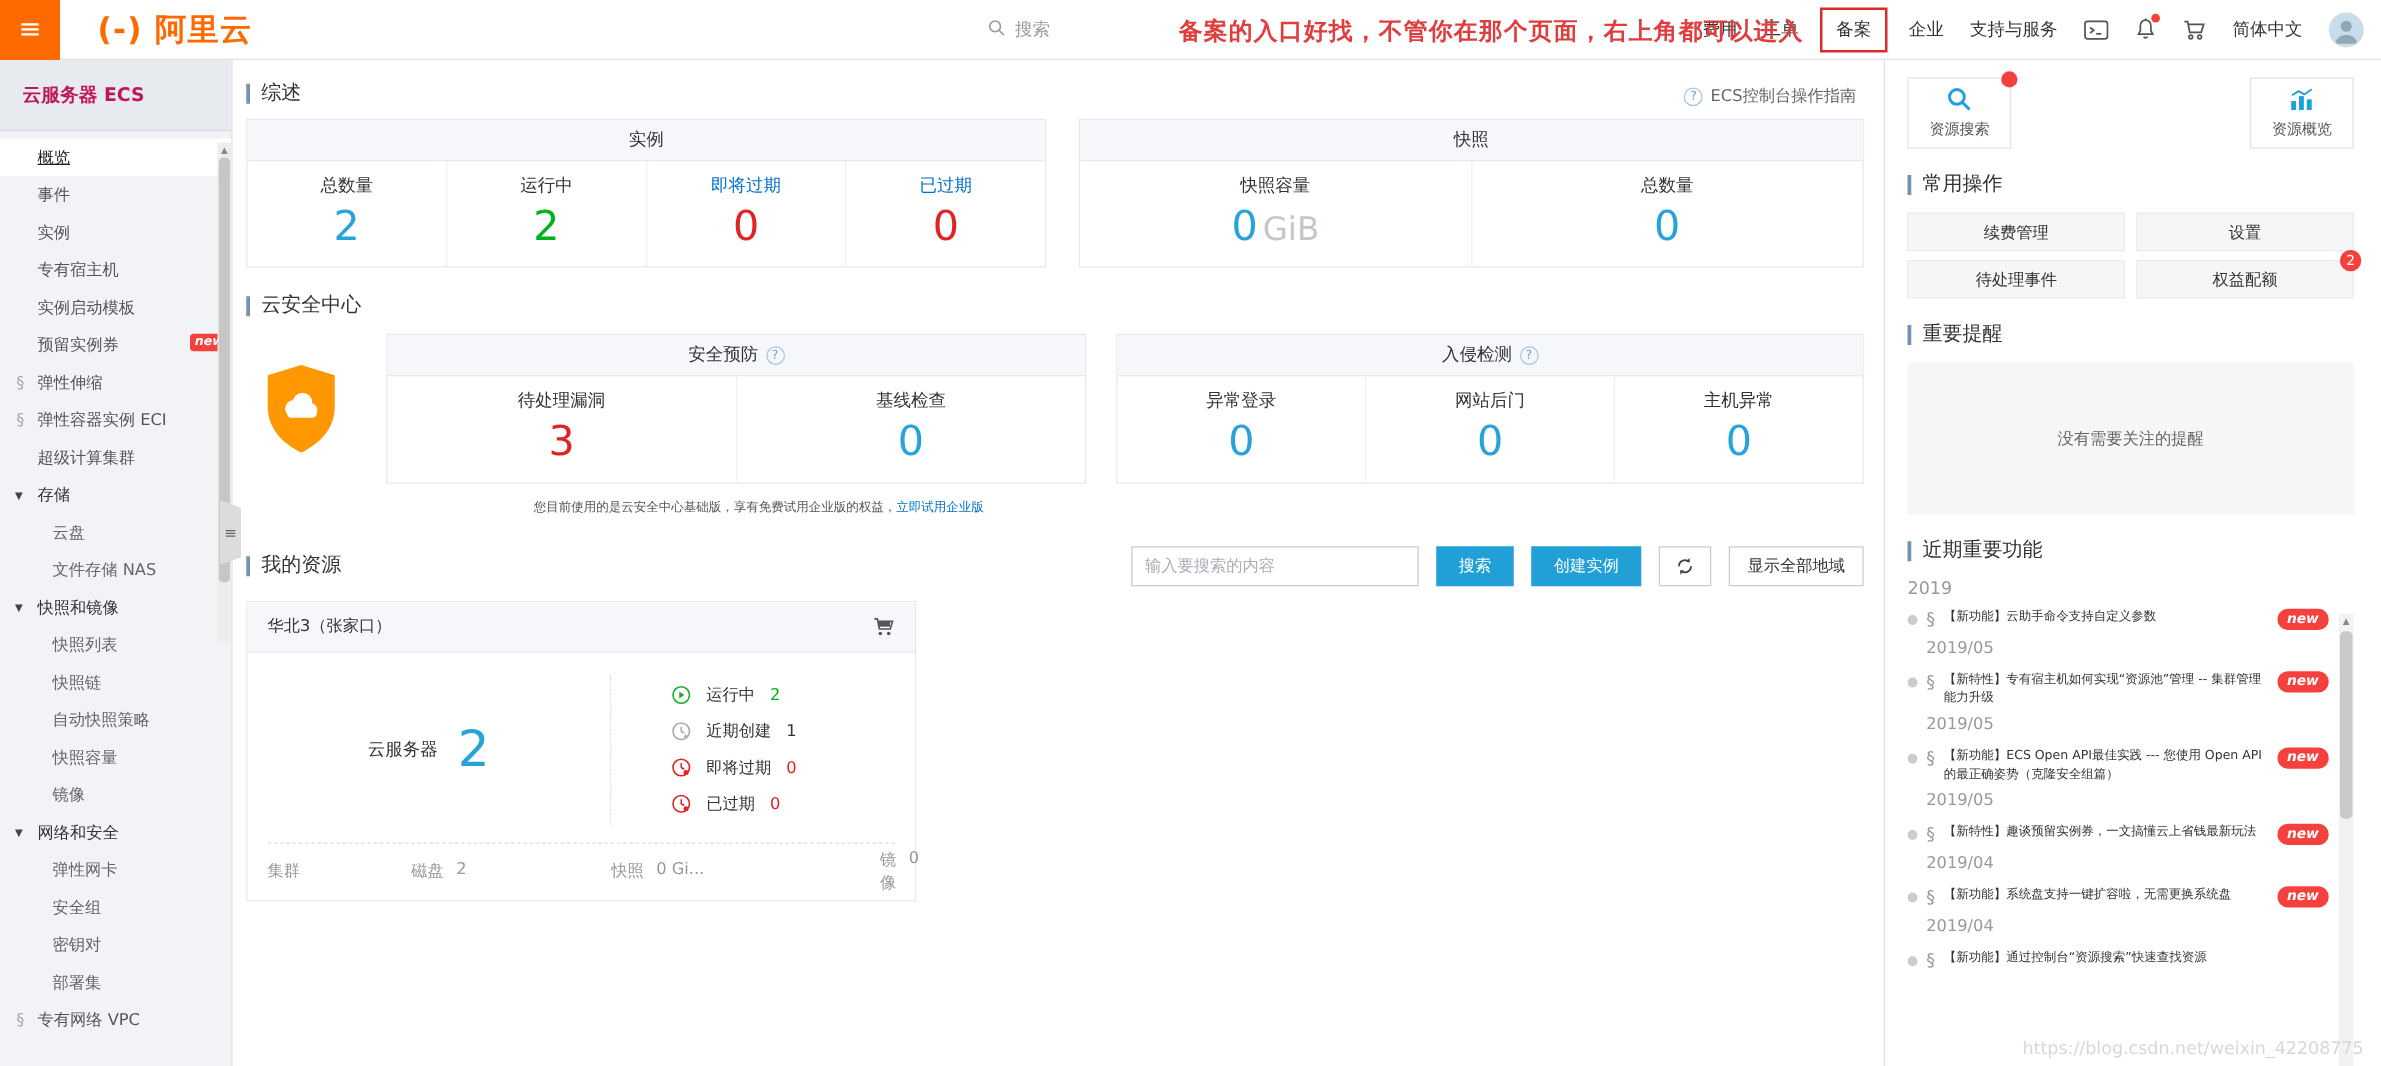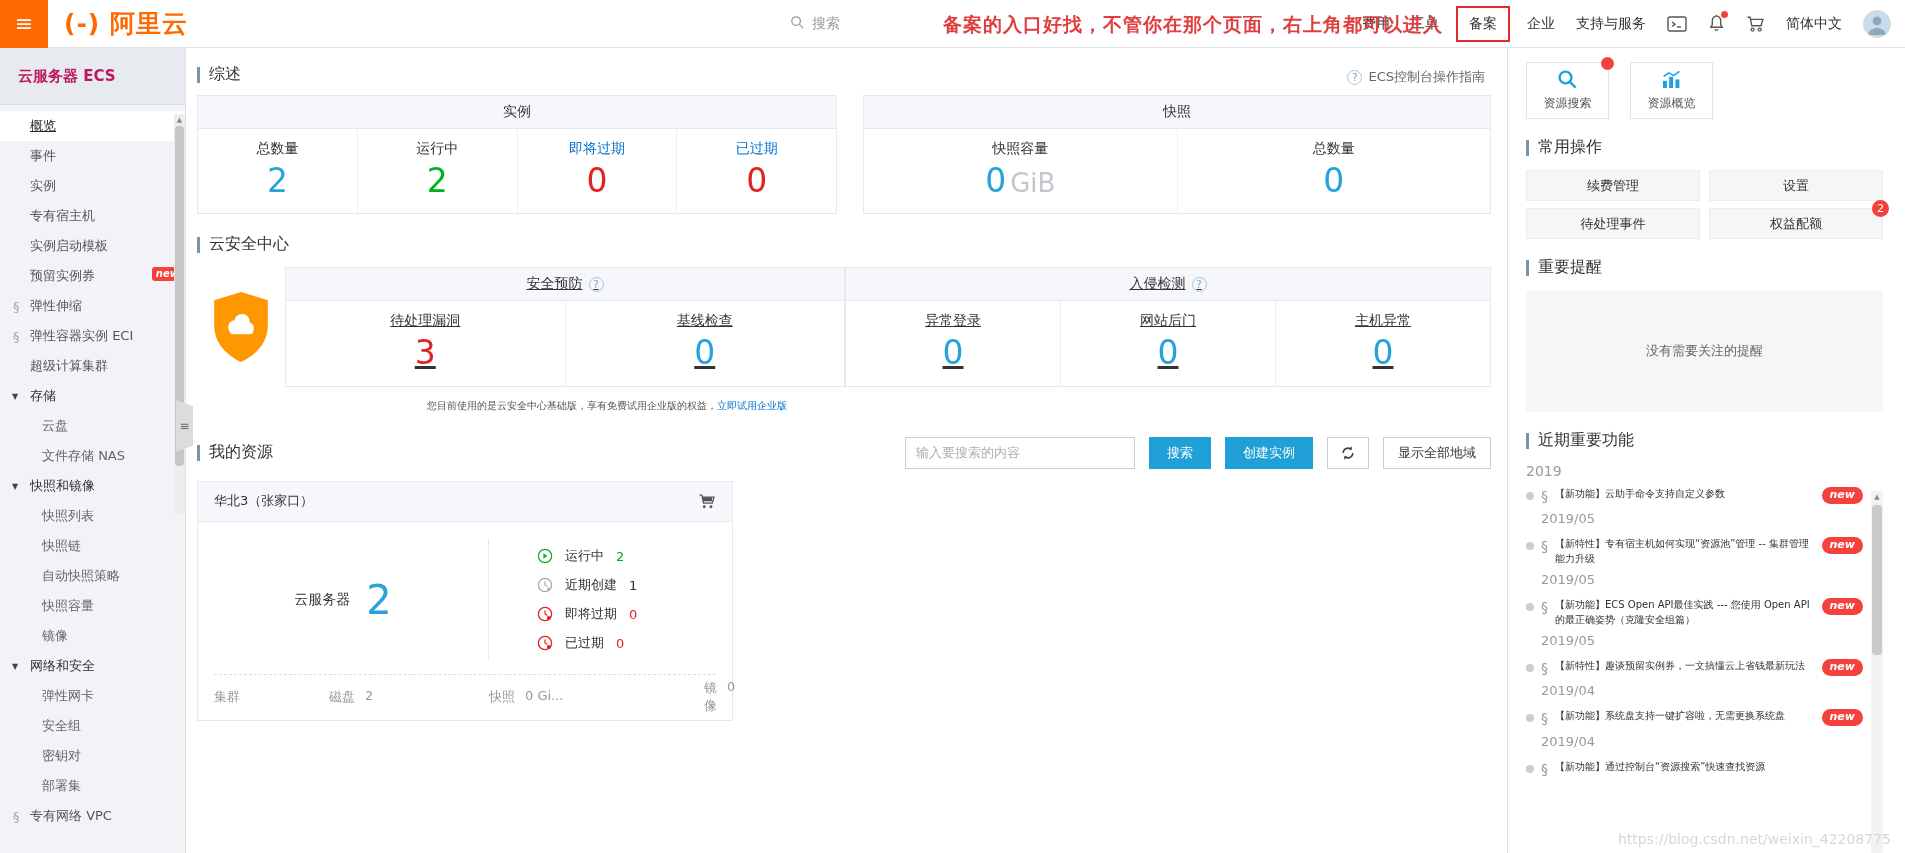--- a/index.html
+++ b/index.html
@@ -12,21 +12,21 @@
   :root{
     --orange:#FF6A00; --link:#0070CC; --numblue:#28A3DA; --green:#00B31E;
     --red:#E02424; --badge:#F5413D; --btnblue:#20A0D6; --border:#E6E9ED;
   }
 
   
   .topbar{ position:absolute; top:0; left:0; right:0; height:48px; background:#fff;
     border-bottom:1px solid #E3E3E3; display:flex; align-items:center; z-index:30; }
   .hamburger{ width:48px; height:48px; background:var(--orange); color:#fff;
     display:flex; align-items:center; justify-content:center; font-size:22px; cursor:pointer; flex:0 0 48px;}
-  .logo{ margin-left:16px; color:var(--orange); font-size:25px; font-weight:bold; letter-spacing:1px; white-space:nowrap;}
+  .logo{ margin-left:30px; color:var(--orange); font-size:25px; font-weight:bold; letter-spacing:1px; white-space:nowrap;}
   .top-search{ position:absolute; left:790px; top:0; height:48px; display:flex; align-items:center; gap:7px; color:#9B9B9B; font-size:14px;}
   .annotation{ position:absolute; left:943px; top:12px; color:#E03E3E; font-size:19px; font-weight:600; white-space:nowrap; letter-spacing:1px;}
   .top-right{ margin-left:auto; display:flex; align-items:center; gap:21px; padding-right:14px; font-size:14px; color:#333;}
   .top-item{ cursor:pointer; white-space:nowrap; }
   .beian-box{ border:2px solid #E02A2A; padding:7px 11px; margin:0 -4px; }
   .ico-btn{ position:relative; display:flex; align-items:center; cursor:pointer; }
   .bell-dot{ position:absolute; top:-3px; right:-3px; width:7px; height:7px; border-radius:50%; background:var(--badge);}
   .avatar{ width:28px; height:28px; border-radius:50%; background:#C7DDEC; overflow:hidden; border:1px solid #D8D8D8;}
 
   
@@ -67,21 +67,21 @@
   .panel-body{ display:flex; }
   .stat{ flex:1; text-align:center; padding:11px 0 14px; border-right:1px solid #EFEFEF; }
   .stat:last-child{ border-right:none; }
   .stat .lab{ font-size:14px; color:#333; }
   .stat .lab.l-blue{ color:var(--link); cursor:pointer; }
   .stat .val{ font-size:33px; margin-top:5px; line-height:1.1; }
   .v-blue{ color:var(--numblue); } .v-green{ color:var(--green); } .v-red{ color:var(--red); }
   .unit{ color:#C3C7CC; font-size:26px; margin-left:4px; }
 
   .sec-gap{ margin-top:20px; }
-  .sec-row{ display:flex; margin-top:12px; align-items:stretch;text-decoration:underline; }
+  .sec-row{ display:flex; gap:24px; margin-top:12px; align-items:stretch; }
   .shield-wrap{ flex:0 0 88px; display:flex; align-items:center; justify-content:center; }
   .p-prev{ width:560px; flex:0 0 560px; }
   .note-line{ margin:12px 0 0 230px; font-size:10px; color:#555;font-family:Liberation Mono, monospace; }
   .note-line a{ color:var(--link); text-decoration:none; cursor:pointer; }
 
   .res-head{ display:flex; align-items:center; margin-top:24px; }
   .res-controls{ margin-left:auto; display:flex; align-items:center; gap:14px; }
   .res-input{ width:230px; height:32px; border:1px solid #C9CDD2; padding:0 10px; font-size:13px; color:#333; outline:none;}
   .res-input::placeholder{ color:#ABB0B6; }
   .btn{ height:32px; border:none; font-size:13px; cursor:pointer; }
@@ -100,21 +100,21 @@
   .rc-right{ border-left:1px dotted #D5D8DC; padding:2px 0 2px 48px; flex:1; }
   .st-row{ display:flex; align-items:center; gap:12px; height:29px; font-size:13px; }
   .st-lab{ color:#333; } .st-val{ font-size:13px; }
   .rc-foot{ margin:0 16px; border-top:1px dashed #DDD; height:46px; display:flex; align-items:center; font-size:13px; color:#999;}
   .rc-foot .fi{ display:flex; gap:10px; }
   .fi-1{ flex:0 0 115px; } .fi-2{ flex:0 0 160px; } .fi-3{ flex:0 0 215px; } .fi-4{ flex:1; }
 
   
   .rightbar{ position:absolute; top:48px; right:0; bottom:0; width:398px; background:#fff;
     border-left:1px solid #E2E2E2; padding:14px 22px 0 18px; overflow:hidden;}
-  .tools{ display:flex; gap:21px; }
+  .tools{ display:flex; gap:21px;justify-content:space-between; }
   .tool{ position:relative; width:83px; height:57px; border:1px solid #E3E3E3; display:flex; flex-direction:column;
     align-items:center; justify-content:center; gap:5px; cursor:pointer; font-size:12px; color:#555;}
   .tool-dot{ position:absolute; top:-6px; right:-6px; width:13px; height:13px; border-radius:50%; background:var(--badge);}
   .rb-title{ margin-top:18px; }
   .ops-grid{ display:grid; grid-template-columns:1fr 1fr; gap:7px 9px; margin-top:12px; }
   .op-btn{ position:relative; height:31px; background:#F5F6F7; border:1px solid #ECECEC; display:flex;
     align-items:center; justify-content:center; font-size:13px; color:#333; cursor:pointer;}
   .op-badge{ position:absolute; top:-9px; right:-7px; min-width:17px; height:17px; border-radius:50%;
     background:var(--badge); color:#fff; font-size:11px; display:flex; align-items:center; justify-content:center;}
   .remind-box{ margin-top:12px; height:122px; background:#F5F6F7; display:flex; align-items:center;

